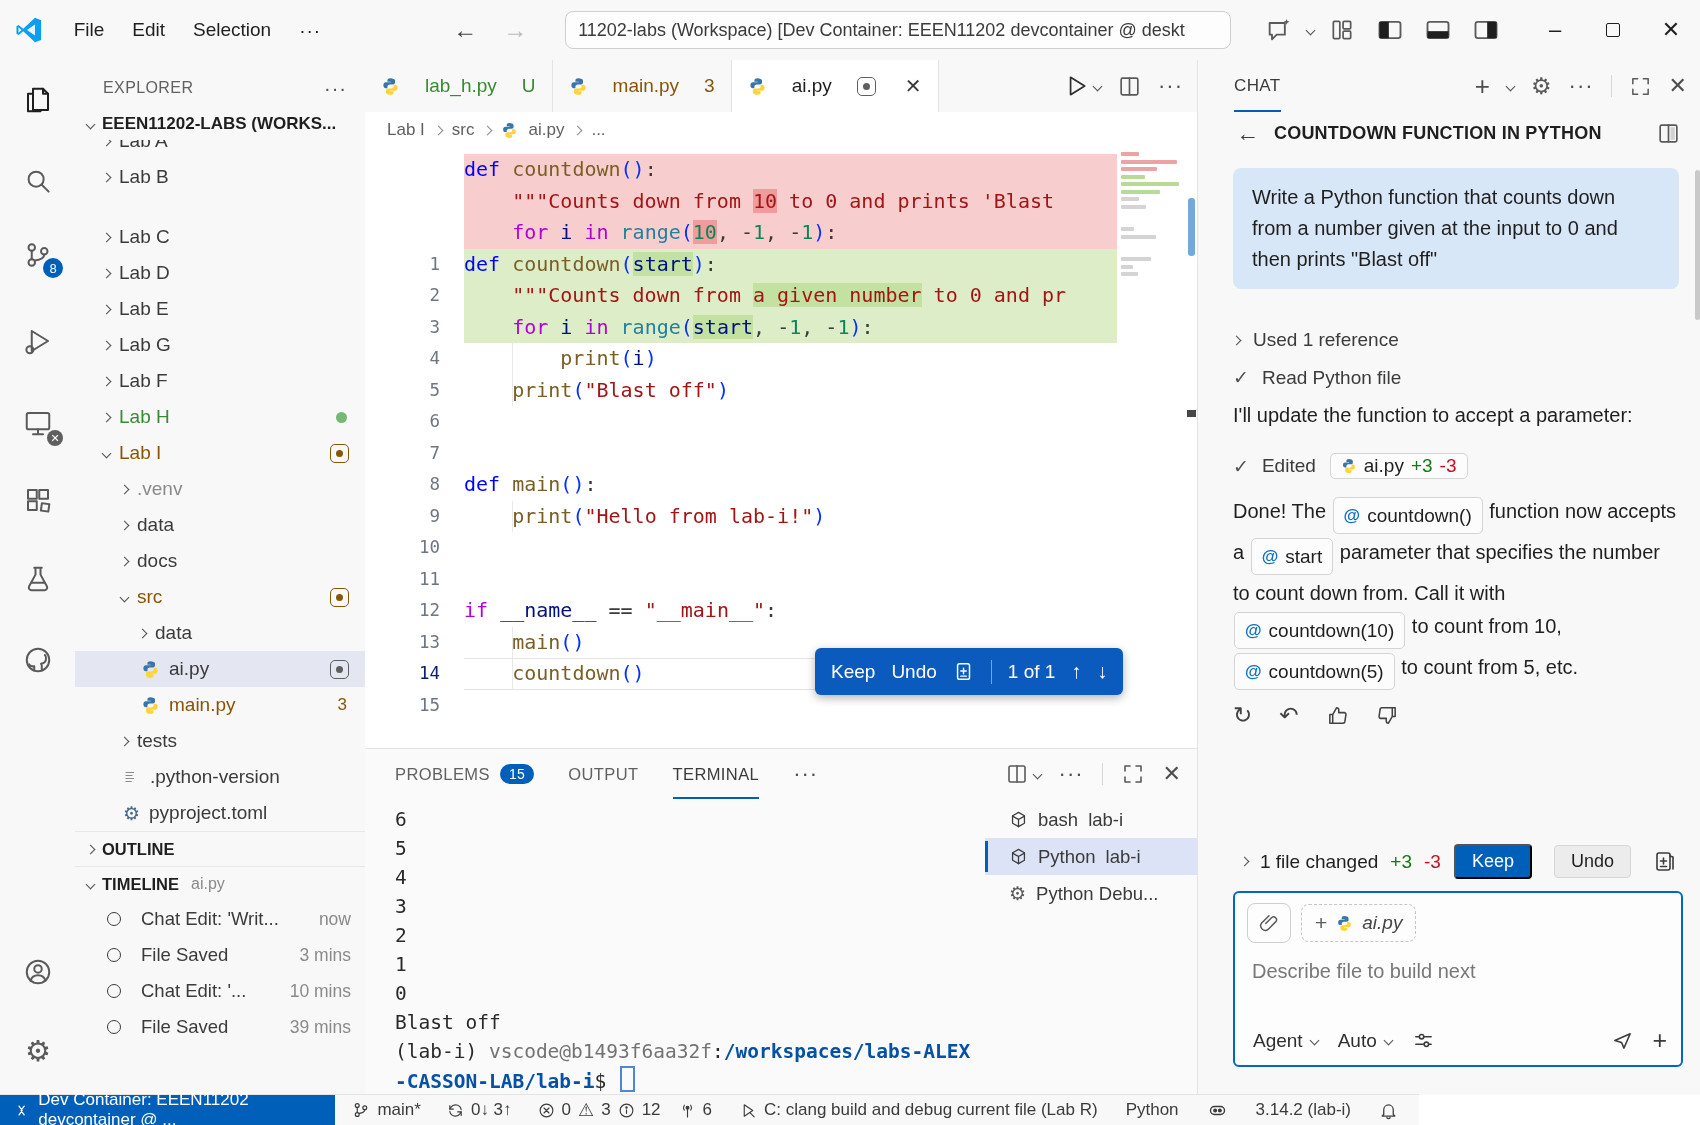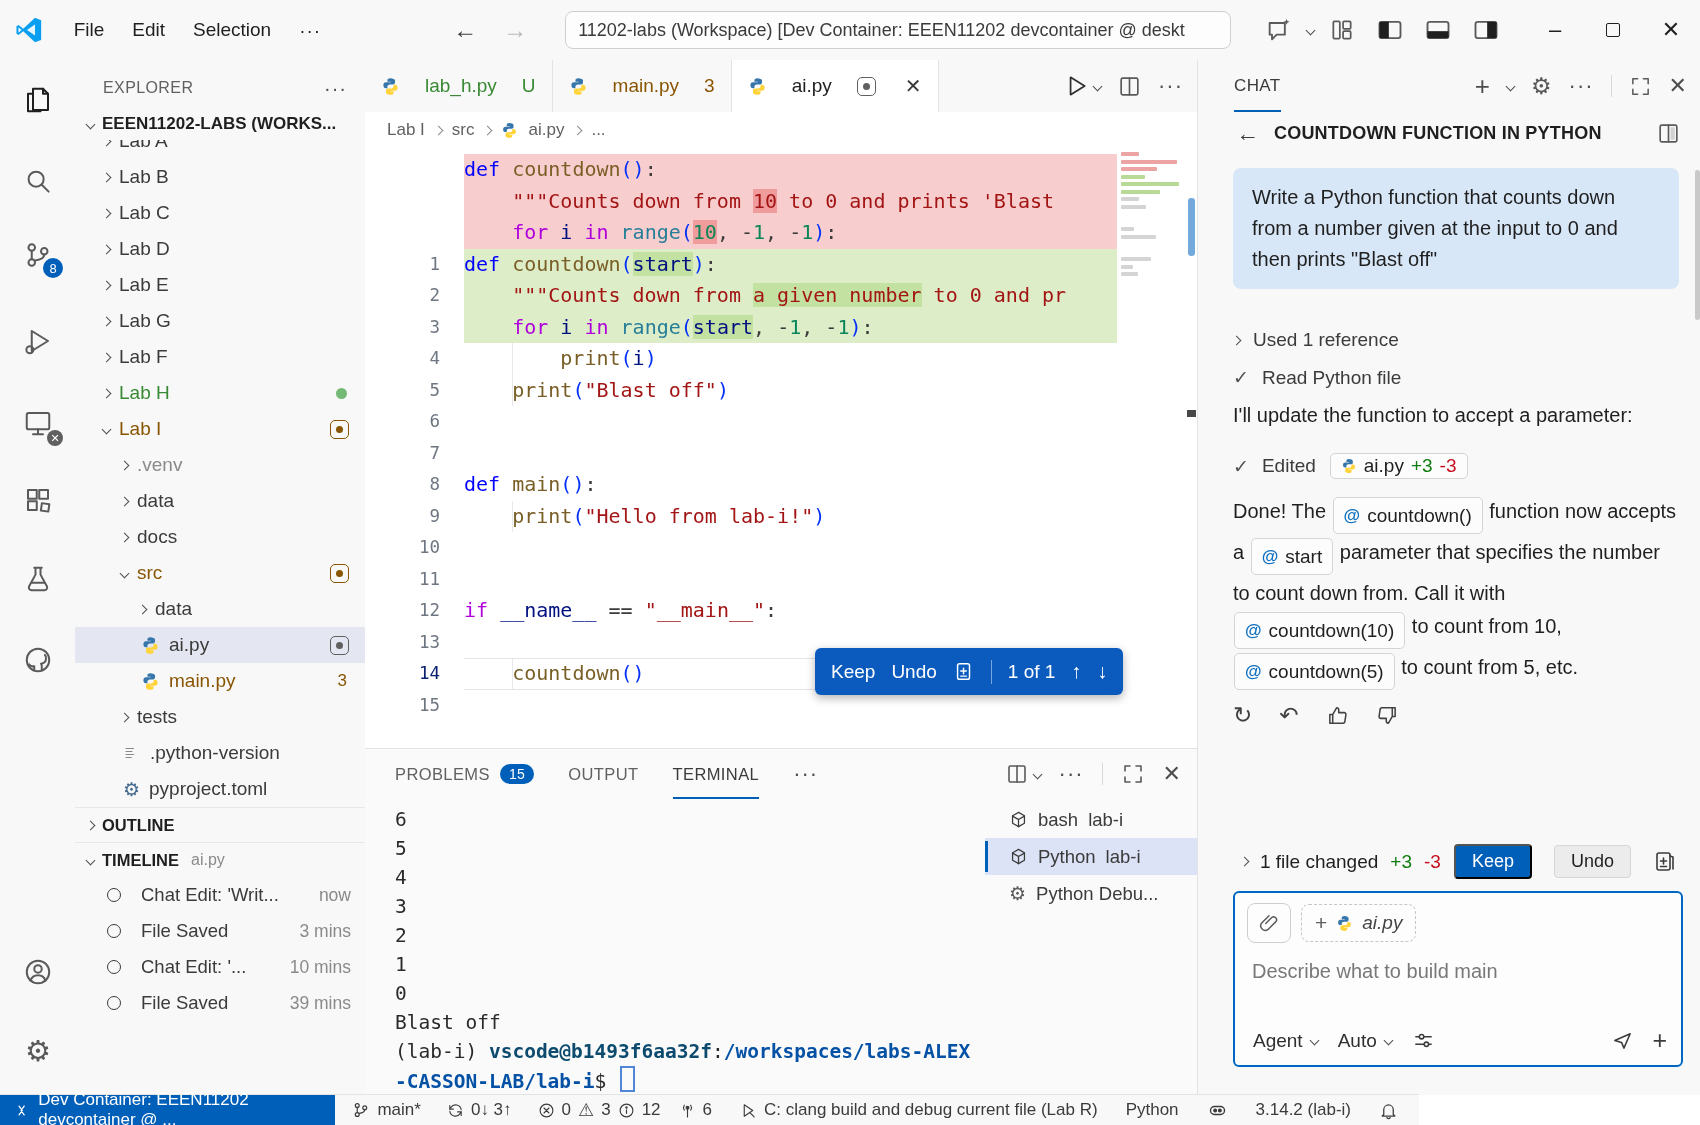--- a/index.html
+++ b/index.html
@@ -99,21 +99,21 @@
   
   #panel{left:365px;top:748px;width:832px;height:347px;background:#fafafa;border-top:1px solid #e3e3e3}
   #ptabs{display:flex;align-items:center;height:50px;padding-left:30px;gap:34px}
   .ptab{font-size:16.5px;color:#616161;letter-spacing:.4px;height:50px;display:flex;align-items:center;gap:10px}
   .ptab.active{color:#3b3b3b;box-shadow:inset 0 -2px 0 #005fb8}
   .pbadge{background:#005fb8;color:#fff;border-radius:11px;font-size:14px;padding:2px 9px}
   #ptab-actions{margin-left:auto;display:flex;align-items:center;gap:18px;padding-right:16px;color:#4e4e4e}
   .vdiv{width:1px;height:22px;background:#d8d8d8}
   #term{position:absolute;left:30px;top:56px;right:214px;bottom:0;overflow:hidden}
   .tline{font:19.5px/29px "DejaVu Sans Mono",monospace;color:#2a2a2a;white-space:pre}
-  .tuser{color:#0c4a6e;font-weight:bold}
+  .tuser{color:#737373;font-weight:normal}
   .tpath{color:#0451a5;font-weight:bold}
   #cursor{display:inline-block;width:11px;height:22px;border:2px solid #4f87d6;vertical-align:-4px;margin-left:2px}
   #termlist{position:absolute;right:0;top:52px;width:212px}
   .trmrow{height:37px;display:flex;align-items:center;gap:10px;padding-left:24px;font-size:18.5px;color:#3b3b3b;position:relative}
   .trmrow.sel{background:#dce3f6}
   .trmrow.sel::before{content:"";position:absolute;left:0;top:3px;bottom:3px;width:3px;background:#005fb8}
   .trmdesc{color:#3b3b3b}
 
   
   #chat{left:1197px;top:60px;width:503px;height:1035px;background:#f8f8f8;border-left:1px solid #e3e3e3;overflow:hidden}
@@ -308,21 +308,21 @@
   </div>
   <div id="tree">
       <div class="trow cut" style="padding-left: 28px;">
         <span class="chv sm r"></span>
         <span class="tlabel">Lab A</span>
       </div>
       <div class="trow" style="padding-left: 28px;">
         <span class="chv sm r"></span>
         <span class="tlabel">Lab B</span>
       </div>
-      <div class="trow" style="padding-left: 28px;">
+      <div class="trow" style="padding-left: 28px; margin-top: 24px;">
         <span class="chv sm r"></span>
         <span class="tlabel">Lab C</span>
       </div>
       <div class="trow" style="padding-left: 28px;">
         <span class="chv sm r"></span>
         <span class="tlabel">Lab D</span>
       </div>
       <div class="trow" style="padding-left: 28px;">
         <span class="chv sm r"></span>
         <span class="tlabel">Lab E</span>
@@ -566,20 +566,21 @@
       <div class="crow">
         <div class="gut">11</div>
         <div class="ctext"></div>
       </div>
       <div class="crow">
         <div class="gut">12</div>
         <div class="ctext"><span class="tk c">if </span><span class="tk v">__name__</span><span class="tk t"> </span><span class="tk t">==</span><span class="tk t"> </span><span class="tk s">"__main__"</span><span class="tk t">:</span></div>
       </div>
       <div class="crow">
         <div class="gut">13</div>
+        <div class="ctext"><span class="guide"></span><span class="tk t">    </span><span class="tk f">main</span><span class="tk p">()</span></div>
       </div>
       <div class="crow current">
         <div class="gut">14</div>
         <div class="ctext"><span class="guide"></span><span class="tk t">    </span><span class="tk f">countdown</span><span class="tk p">()</span></div>
       </div>
       <div class="crow">
         <div class="gut">15</div>
         <div class="ctext"></div>
       </div>
     </div>
@@ -803,21 +804,21 @@
           <span class="plusg">+</span>
           <span class="pyic" style="width:17px;height:17px;font-style:normal">
               <svg width="100%" height="100%" viewBox="0 0 16 16">
                 <path d="M7.9 1C6 1 5.4 1.9 5.4 2.8V4h2.8v.5H4.1C2.9 4.5 2 5.3 2 7s.9 2.5 2.1 2.5h1.3V8.2c0-1.1.9-1.9 2-1.9h2.8c.9 0 1.6-.7 1.6-1.6V2.8C11.8 1.9 9.8 1 7.9 1z" fill="#3776ab"></path>
                 <path d="M8.1 15c1.9 0 2.5-.9 2.5-1.8V12H7.8v-.5h4.1c1.2 0 2.1-.8 2.1-2.5s-.9-2.5-2.1-2.5h-1.3v1.3c0 1.1-.9 1.9-2 1.9H5.8c-.9 0-1.6.7-1.6 1.6v1.9C4.2 14.1 6.2 15 8.1 15z" fill="#ffd43b"></path>
               </svg>
             </span>
           <span>ai.py</span>
         </span>
       </div>
-      <div id="placeholder">Describe what to build main</div>
+      <div id="placeholder">Describe file to build next</div>
       <div id="inputfoot">
         <span class="ddl">
           <span>Agent</span>
             <span class="chv d sm"></span>
         </span>
         <span class="ddl">
           <span>Auto</span>
             <span class="chv d sm"></span>
         </span>
         <span class="ddl">

